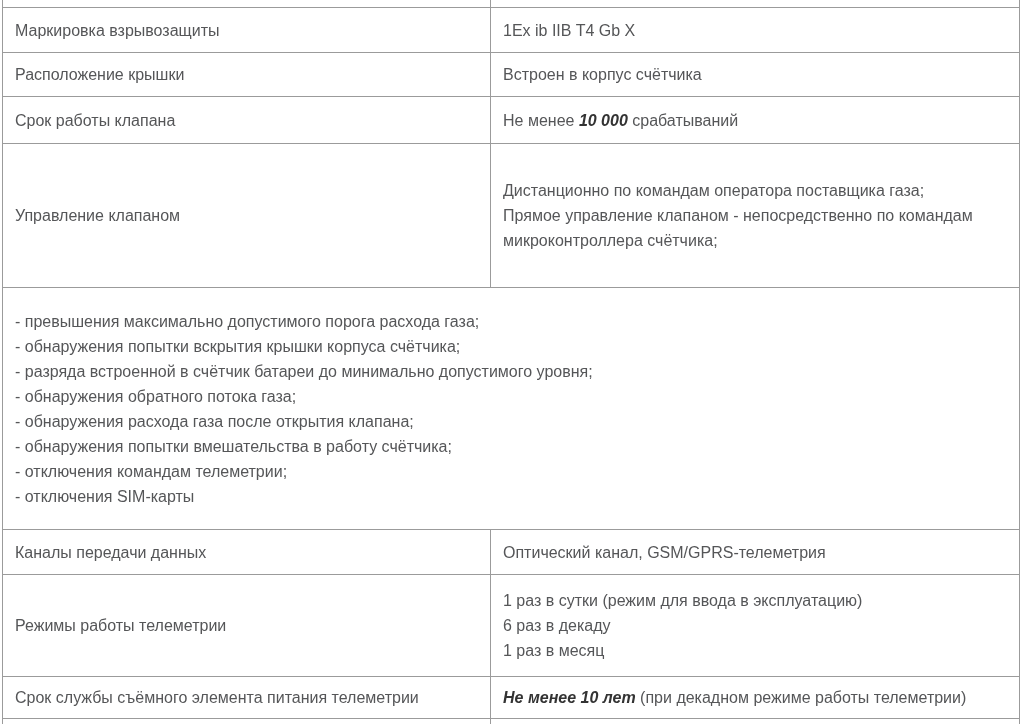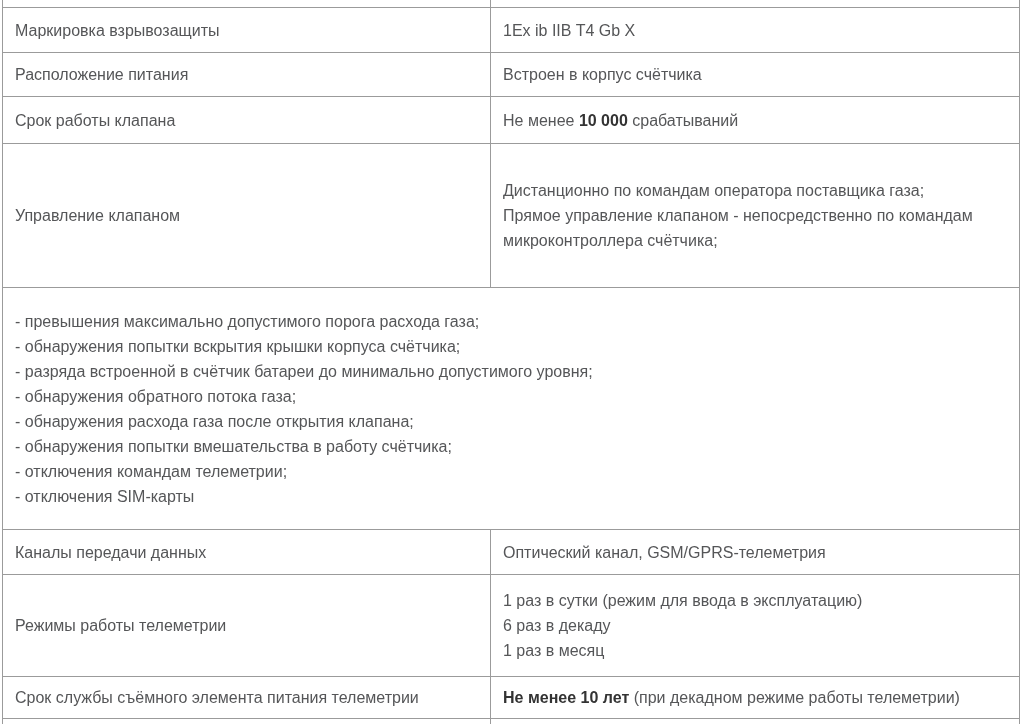--- a/index.html
+++ b/index.html
@@ -71,20 +71,21 @@
   #rows .row:nth-child(5) { min-height: 242px; }
   #rows .row:nth-child(6) { min-height: 45px; }
   #rows .row:nth-child(7) { min-height: 102px; }
   #rows .row:nth-child(8) { min-height: 33px; }
   .line {
     display: block;
   }
   b {
     font-weight: 700;
     color: #333333;
+    font-style: italic;
   }
 </style>
 </head>
 <body>
 
 <div class="viewport">
   <div class="tbl">
 
     <div class="row partial-top">
       <div class="cell left"></div>
@@ -95,21 +96,21 @@
         <div class="row">
           <div class="cell left">
             <span>Маркировка взрывозащиты</span>
           </div>
           <div class="cell right">
             <span class="line"><span>1Ex ib IIB T4 Gb X</span></span>
           </div>
         </div>
         <div class="row">
           <div class="cell left">
-            <span>Расположение питания</span>
+            <span>Расположение крышки</span>
           </div>
           <div class="cell right">
             <span class="line"><span>Встроен в корпус счётчика</span></span>
           </div>
         </div>
         <div class="row">
           <div class="cell left">
             <span>Срок работы клапана</span>
           </div>
           <div class="cell right">

